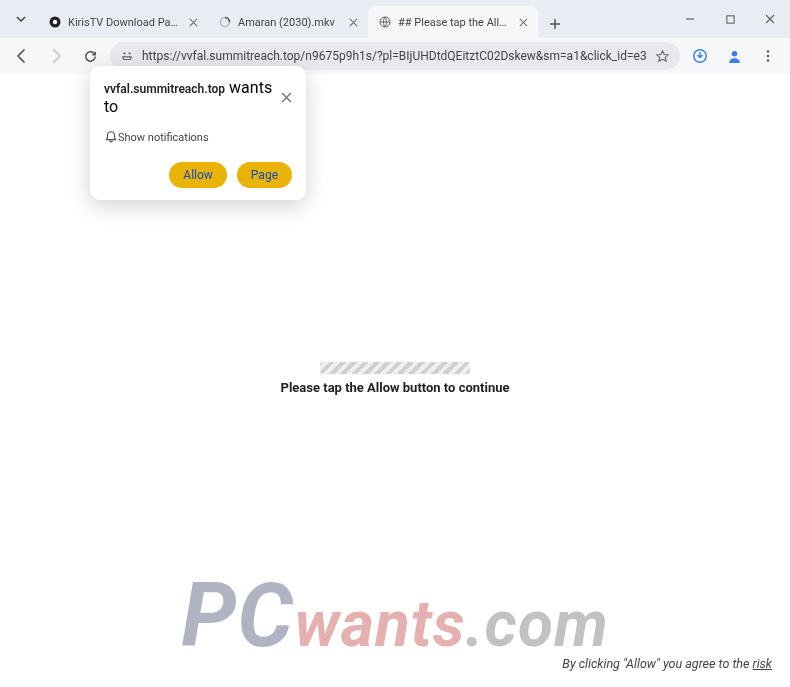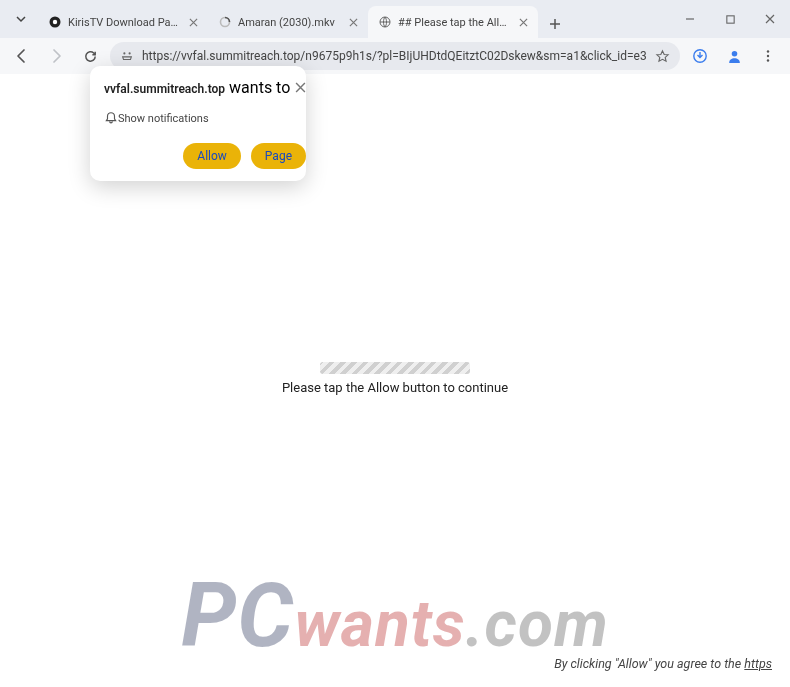--- a/index.html
+++ b/index.html
@@ -22,27 +22,27 @@
 
 .toolbar { height: 36px; background: #f6f7f9; display: flex; align-items: center; padding: 0 8px; gap: 6px; }
 .tbtn { width: 28px; height: 28px; border-radius: 50%; display: flex; align-items: center; justify-content: center; color: #555; }
 .tbtn.disabled { color: #b8bbc0; }
 .addr { flex: 1; height: 28px; background: #e7e9ee; border-radius: 14px; display: flex; align-items: center; padding: 0 10px; gap: 8px; font-size: 12px; color: #444; min-width: 0; }
 .addr input { flex: 1; border: none; background: transparent; outline: none; font-size: 12px; color: #444; min-width: 0; }
 .icon-btn { width: 28px; height: 28px; border-radius: 50%; display: flex; align-items: center; justify-content: center; }
 
 
 .content { position: relative; height: calc(100% - 74px); background: #fff; }
-.center-msg { position: absolute; top: 288px; width: 100%; text-align: center; font-size: 13px; color: #222; }
+.center-msg { position: absolute; top: 288px; width: 100%; text-align: center; font-size: 13px; color: #222; font-weight: bold; }
 .progress { width: 150px; height: 12px; margin: 0 auto 6px; border-radius: 3px;
   background: repeating-linear-gradient(-45deg,#d0d0d0 0 4px,#efefef 4px 8px); }
 
 
 .prompt { position: absolute; top: 66px; left: 90px; width: 216px; background: #fff;
-  border-radius: 10px; box-shadow: 0 6px 22px rgba(0,0,0,.18); padding: 12px 0 12px 14px; z-index: 10; }
+  border-radius: 10px; box-shadow: 0 6px 22px rgba(0,0,0,.18); padding: 12px 14px 12px 14px; z-index: 10; }
 .prompt-head { display: flex; align-items: center; justify-content: space-between; }
 .prompt-head b { font-size: 12px; font-weight: 600; color: #222; }
 .prompt-head .slim { font-weight: 400; }
 .prompt-row { display: flex; align-items: center; margin-top: 14px; font-size: 11px; color: #444; }
 .prompt-actions { display: flex; justify-content: flex-end; gap: 10px; margin-top: 18px; }
 .pill { border: none; padding: 6px 14px; border-radius: 16px; font-size: 12px; cursor: pointer;
   background: #eab308; color: #184abf; }
 
 
 .watermark { position: absolute; bottom: 20px; width: 100%; text-align: center; pointer-events: none;
@@ -190,21 +190,21 @@
   <div class="center-msg">
     <div class="progress"></div>
     <div>Please tap the Allow button to continue</div>
   </div>
 
   <div class="watermark">
     <span class="p">P</span><span class="c">C</span><span class="risk">wants</span><span class="com">.com</span>
   </div>
 
   <div class="footer">
-    <span>By clicking "Allow" you agree to the </span><span class="underline">https</span>
+    <span>By clicking "Allow" you agree to the </span><span class="underline">risk</span>
   </div>
 </div>
 
 <div class="prompt">
   <div class="prompt-head">
     <span>
       <b>vvfal.summitreach.top</b> <span class="slim">wants to</span>
     </span>
     <span>
       <svg width="11" height="11" viewBox="0 0 10 10">

